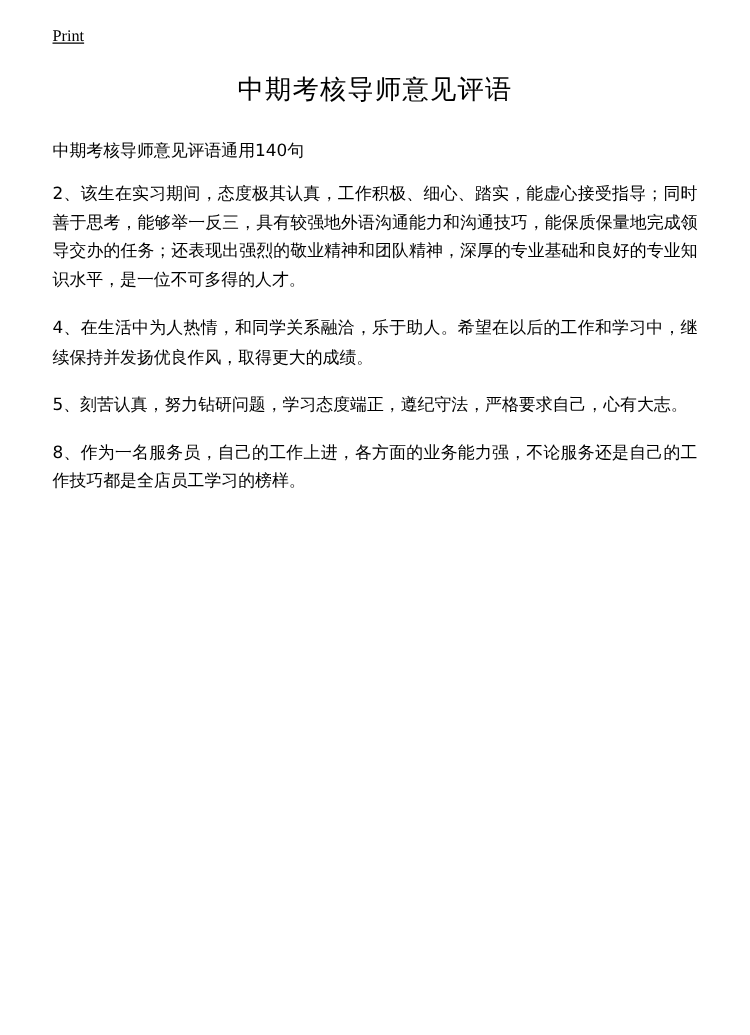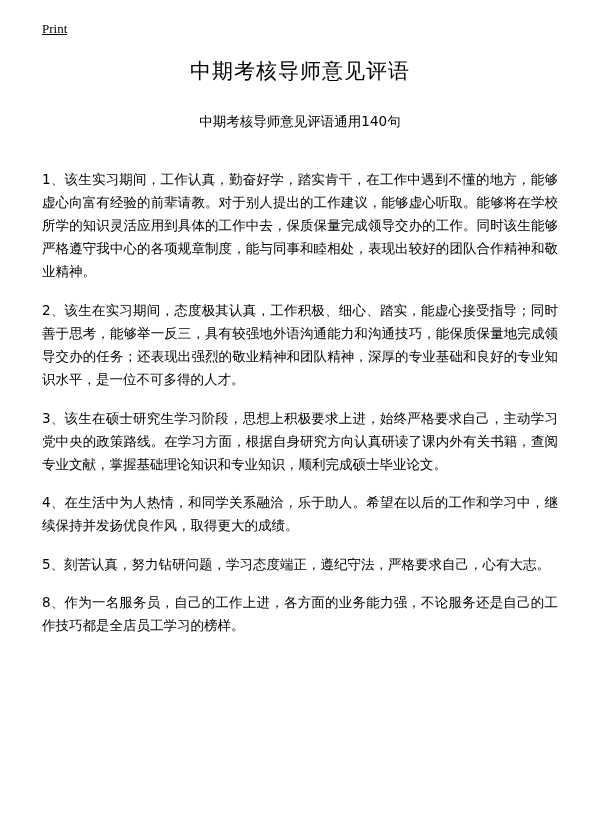--- a/index.html
+++ b/index.html
@@ -40,23 +40,22 @@
     text-align: center;
     font-size: 21px;
     font-weight: normal;
     letter-spacing: 1px;
     margin: 0 0 26px 0;
     line-height: 1.3;
     font-family: "DejaVu Sans", "Liberation Sans", sans-serif;
   }
   .doc-subtitle {
     font-size: 13.5px;
-    margin: 0 0 36px 0;
+    margin: 0 0 12px 0;
     line-height: 1.5;
-    text-align: center;
   }
   .para {
     font-size: 13.5px;
     line-height: 1.72;
     margin: 0 0 15px 0;
     text-align: justify;
     text-justify: inter-ideograph;
     word-break: break-all;
   }
   .para:last-child {
@@ -69,21 +68,19 @@
 <div class="page">
 
   <a class="print-link" href="#">Print</a>
 
   <div class="content">
 
     <h1 class="doc-title">中期考核导师意见评语</h1>
 
     <div class="doc-subtitle">中期考核导师意见评语通用140句</div>
 
-    <p class="para">1、该生实习期间，工作认真，勤奋好学，踏实肯干，在工作中遇到不懂的地方，能够虚心向富有经验的前辈请教。对于别人提出的工作建议，能够虚心听取。能够将在学校所学的知识灵活应用到具体的工作中去，保质保量完成领导交办的工作。同时该生能够严格遵守我中心的各项规章制度，能与同事和睦相处，表现出较好的团队合作精神和敬业精神。</p>
     <p class="para">2、该生在实习期间，态度极其认真，工作积极、细心、踏实，能虚心接受指导；同时善于思考，能够举一反三，具有较强地外语沟通能力和沟通技巧，能保质保量地完成领导交办的任务；还表现出强烈的敬业精神和团队精神，深厚的专业基础和良好的专业知识水平，是一位不可多得的人才。</p>
-    <p class="para">3、该生在硕士研究生学习阶段，思想上积极要求上进，始终严格要求自己，主动学习党中央的政策路线。在学习方面，根据自身研究方向认真研读了课内外有关书籍，查阅专业文献，掌握基础理论知识和专业知识，顺利完成硕士毕业论文。</p>
     <p class="para">4、在生活中为人热情，和同学关系融洽，乐于助人。希望在以后的工作和学习中，继续保持并发扬优良作风，取得更大的成绩。</p>
     <p class="para">5、刻苦认真，努力钻研问题，学习态度端正，遵纪守法，严格要求自己，心有大志。</p>
     <p class="para">8、作为一名服务员，自己的工作上进，各方面的业务能力强，不论服务还是自己的工作技巧都是全店员工学习的榜样。</p>
 
   </div>
 </div>
 
 </body></html>

